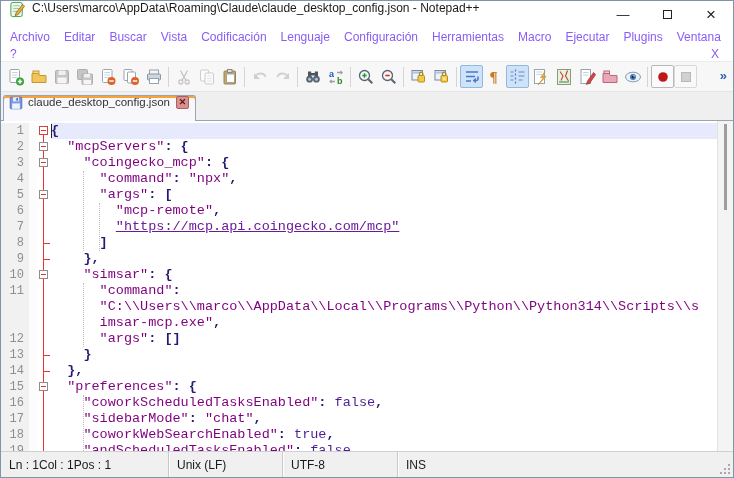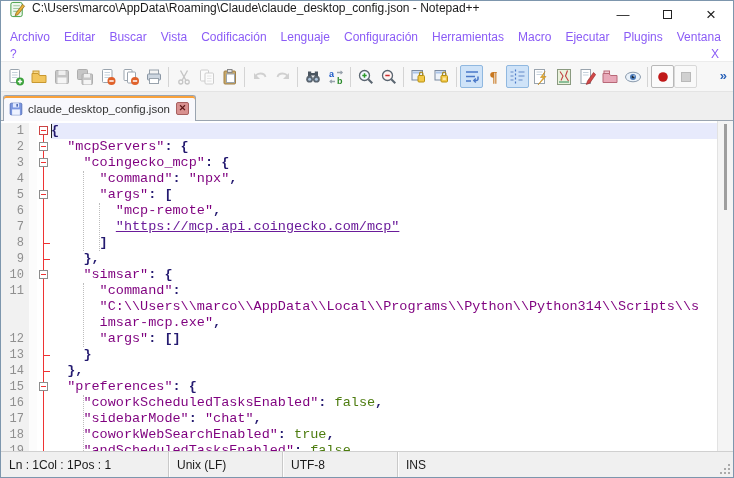--- a/index.html
+++ b/index.html
@@ -26,21 +26,21 @@
   .tgroup{display:flex;align-items:center;}
   .tsep{width:1px;height:20px;background:#d4d4d4;margin:0 3px;flex:0 0 auto;}
   .tbtn{width:23px;height:23px;display:flex;align-items:center;justify-content:center;border:1px solid transparent;border-radius:2px;flex:0 0 auto;}
   .tbtn svg{width:18px;height:18px;display:block;}
   .tbtn.disabled{filter:grayscale(1) opacity(.5);}
   .tbtn.active{background:#cfe3f8;border-color:#90b8e0;}
   .tbtn.framed{border-color:#b8b8b8;background:#fbfbfb;}
   .toolbar-overflow{position:absolute;right:6px;top:6px;color:#2a62b8;font-size:13px;font-weight:bold;}
   
   .tabbar{flex:0 0 auto;height:29px;background:#efefef;display:flex;align-items:flex-end;padding-left:2px;border-bottom:1px solid #9aa4b0;position:relative;}
-  .tab{height:26px;background:#f8f8fc;border:1px solid #9aa4b0;border-bottom:none;border-radius:3px 3px 0 0;display:flex;align-items:center;padding:0 6px 0 5px;position:relative;top:1px;z-index:2;box-shadow:inset 0 2px 0 #f9a13a;}
+  .tab{height:26px;background:#f8f8fc;border:1px solid #9aa4b0;border-bottom:none;border-radius:3px 3px 0 0;display:flex;padding:0 6px 0 5px;position:relative;top:1px;z-index:2;box-shadow:inset 0 2px 0 #f9a13a;}
   .tab-save-icon{width:14px;height:14px;margin-right:5px;}
   .tab-label{font-size:11.5px;color:#333;white-space:nowrap;}
   .tab-close{width:13px;height:13px;margin-left:6px;background:#d89090;border:1px solid #a86060;border-radius:2px;color:#5c1616;font-size:9px;line-height:11px;text-align:center;font-weight:bold;}
   
   .editor{flex:1 1 auto;position:relative;background:#fff;overflow:hidden;font-family:"Liberation Mono",monospace;}
   .lines{position:absolute;left:0;top:0;right:16px;padding-top:2px;}
   .row{display:flex;height:16px;line-height:16px;font-size:13.5px;white-space:pre;}
   .num{flex:0 0 28px;background:#f1f1f1;color:#8f8f8f;font-size:12px;text-align:right;padding-right:5px;}
   .bm{flex:0 0 8px;background:#fcfcfc;}
   .fold{flex:0 0 14px;background:#ffffff;position:relative;}
@@ -49,21 +49,21 @@
   .fold .tick{position:absolute;left:7px;top:8px;width:6px;height:1px;background:#ee3333;}
   .fold .box{position:absolute;left:2px;top:3px;width:9px;height:9px;background:#fff;border:1px solid #8d8d8d;z-index:2;}
   .fold .box.red{border-color:#cc4444;}
   .fold .box::after{content:"";position:absolute;left:1px;right:1px;top:3px;height:1px;background:#ee3333;}
   .code{flex:1 1 auto;position:relative;}
   .row.current .code{background:#e7eafc;}
   .caret{position:absolute;left:0;top:1px;width:1px;height:14px;background:#222;}
   .sg-d{color:#000;}
   .sg-s{color:#7f007f;}
   .sg-p{color:#241a70;font-weight:bold;}
-  .sg-b{color:#4d7c0f;}
+  .sg-b{color:#4c1d95;}
   .sg-u{color:#6a1b9a;text-decoration:underline;}
   .iguide{position:absolute;width:0;border-left:1px dotted #bdbdbd;z-index:1;}
   .vscroll{position:absolute;top:0;right:0;width:16px;bottom:0;background:#f4f4f4;border-left:1px solid #e2e2e2;}
   .vthumb{position:absolute;left:6px;top:3px;width:3px;height:86px;background:#9e9e9e;}
   
   .statusbar{flex:0 0 26px;background:#f0f0f0;border-top:1px solid #d0d0d0;display:flex;align-items:stretch;font-size:12px;color:#1a1a1a;}
   .sec{display:flex;align-items:center;padding-left:8px;white-space:nowrap;}
   .sec + .sec{border-left:1px solid #c9c9c9;box-shadow:inset 1px 0 0 #fdfdfd;}
   .sec1{width:284px;gap:14px;}
   .sec2{width:167px;}

